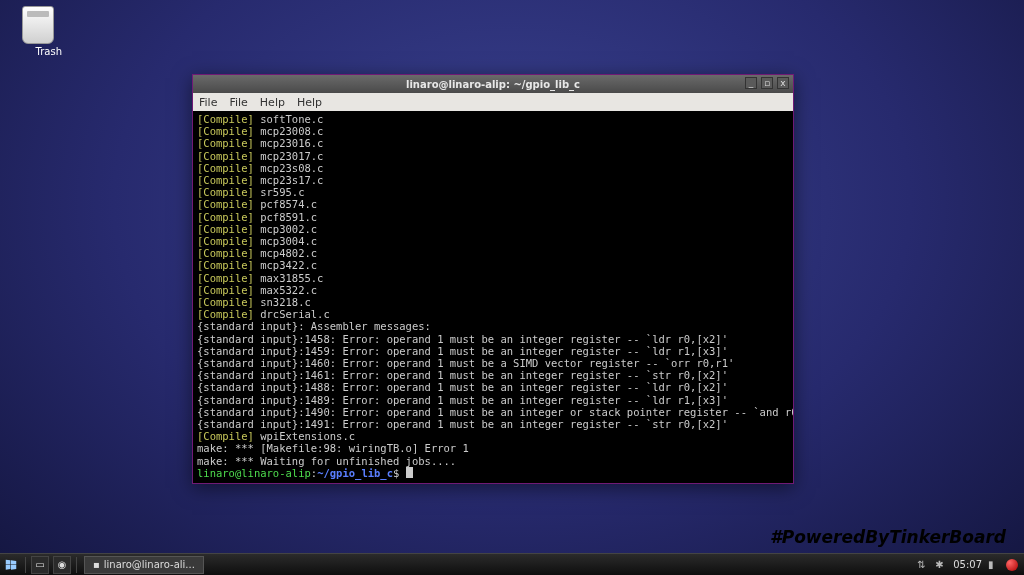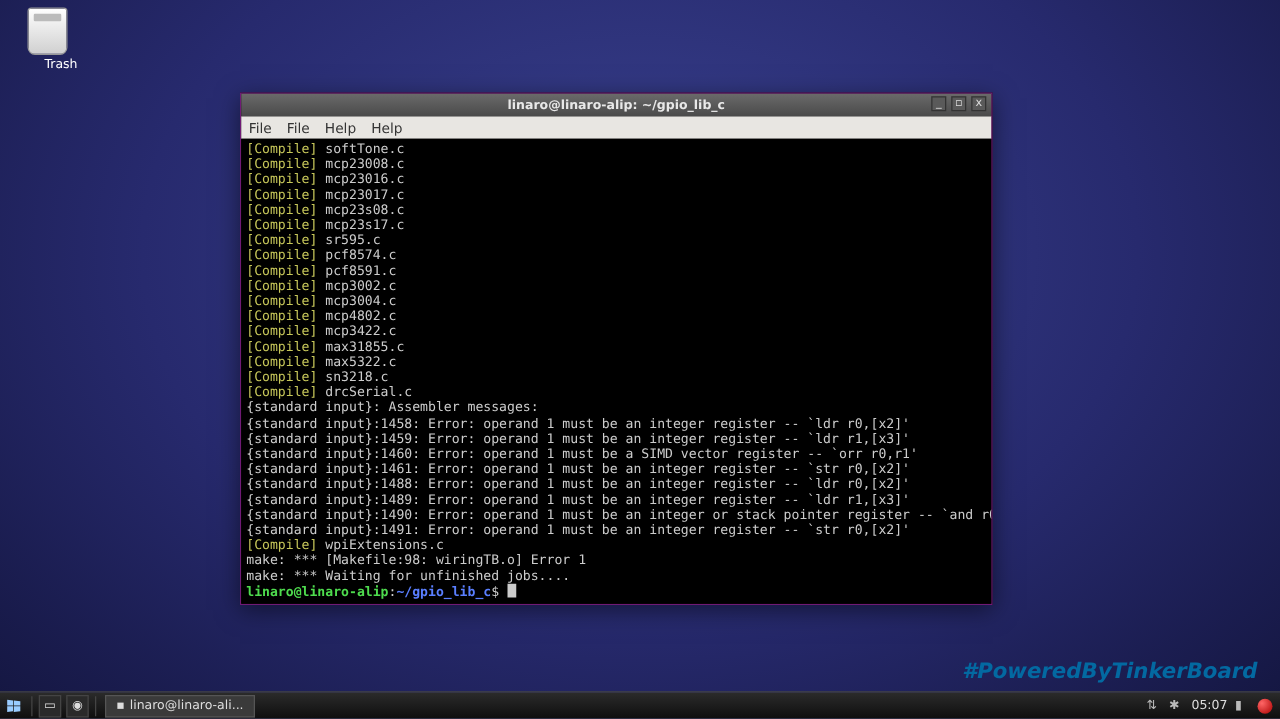--- a/index.html
+++ b/index.html
@@ -5,21 +5,21 @@
   * { margin:0; padding:0; box-sizing:border-box; }
   html,body { width:1024px; height:575px; overflow:hidden; font-family:"DejaVu Sans",Arial,sans-serif; }
   body {
     background: radial-gradient(ellipse at 50% 35%, #3a4290 0%, #272a6e 55%, #141640 100%);
     position:relative;
   }
   
   .desktop-icon { position:absolute; top:6px; left:14px; width:48px; text-align:right; color:#fff; font-size:10px; cursor:pointer; }
   .desktop-icon .glyph { width:32px; height:38px; margin:0 auto 2px; background:linear-gradient(#fefefe,#d0d0d0); border-radius:3px 3px 6px 6px; border:1px solid #999; position:relative; }
   .desktop-icon .glyph:before { content:""; position:absolute; left:4px; right:4px; top:4px; height:6px; background:#bbb; border-radius:1px; }
-  .watermark { position:absolute; right:18px; bottom:28px; color:#0369a1; font-weight:bold; font-style:italic; font-size:17px; }
+  .watermark { position:absolute; right:18px; bottom:28px; color:#000000; font-weight:bold; font-style:italic; font-size:17px; }
   
   .window {
     position:absolute; left:192px; top:74px; width:602px; height:410px;
     background:#000; border:1px solid #701a75; box-shadow:0 4px 18px rgba(0,0,0,.5);
     display:flex; flex-direction:column;
   }
   .titlebar {
     height:18px; background:linear-gradient(#6a6a6a,#4a4a4a); color:#e8e8e8;
     font-size:10px; display:flex; align-items:center; position:relative;
   }
@@ -28,21 +28,21 @@
   .titlebar .btn { width:12px; height:12px; background:#5a5a5a; border:1px solid #333; font-size:9px; line-height:10px; text-align:center; color:#ddd; cursor:pointer; }
   .menubar {
     height:18px; background:#e8e6e2; color:#333; font-size:11px; display:flex; align-items:center; gap:12px; padding:0 6px;
   }
   .menubar span { cursor:pointer; }
   .term {
     flex:1; background:#000; color:#ccc; font-family:"DejaVu Sans Mono",monospace;
     font-size:10.5px; line-height:12.2px; padding:2px 4px; overflow:hidden; white-space:pre;
   }
   .term .yel { color:#c7c75a;margin-top:14px; }
-  .term .grn { color:#4edc4e; font-weight:bold; }
+  .term .grn { color:#4edc4e; font-weight:normal; }
   .term .blu { color:#5a7fff; font-weight:bold; }
   .term .cursor { display:inline-block; width:7px; height:11px; background:#ccc; vertical-align:-1px; }
   
   .taskbar {
     position:absolute; left:0; right:0; bottom:0; height:22px;
     background:linear-gradient(#2b2b2b,#0e0e0e); border-top:1px solid #444;
     display:flex; align-items:center; color:#ddd; font-size:10px;
   }
   .taskbar .start { width:22px; height:22px; display:flex; align-items:center; justify-content:center; cursor:pointer; }
   .taskbar .start svg { width:14px; height:14px; }

